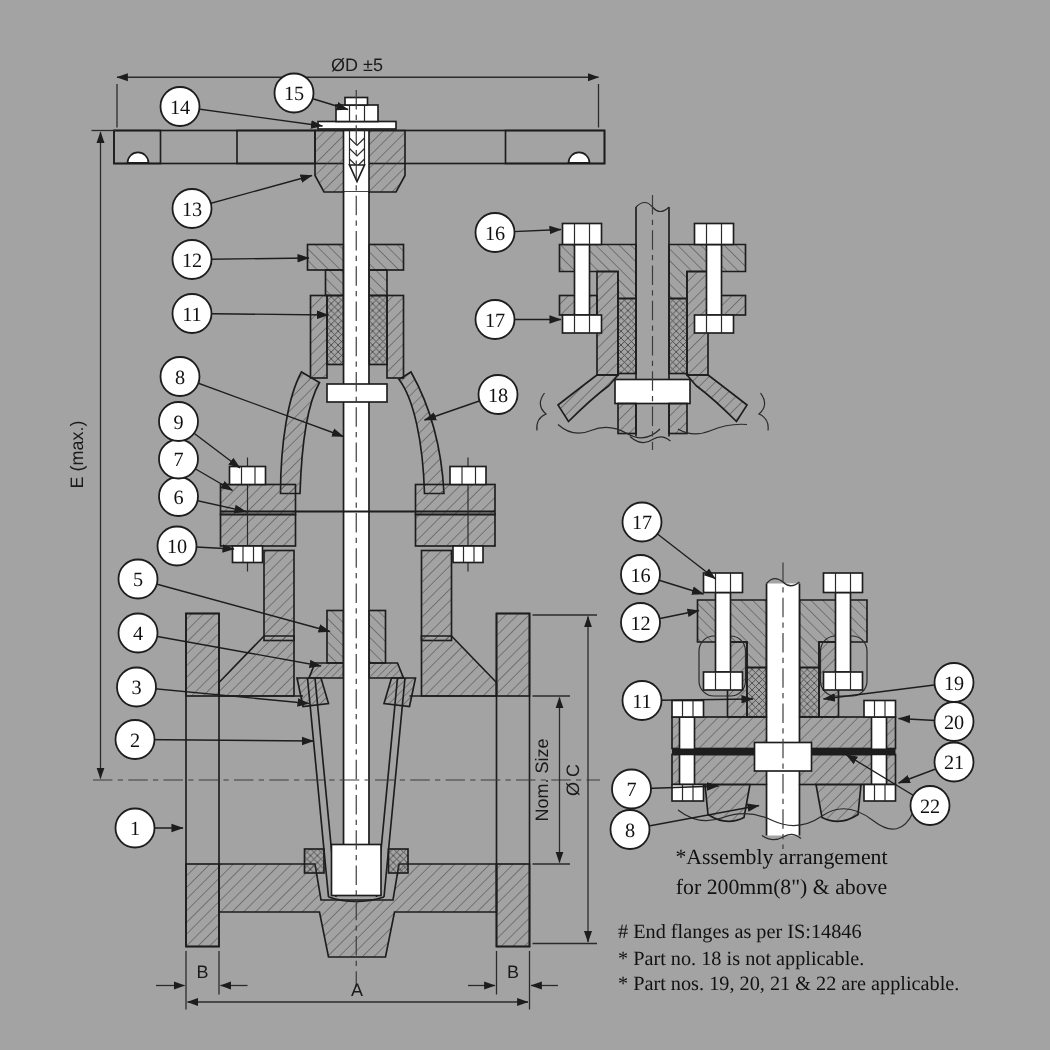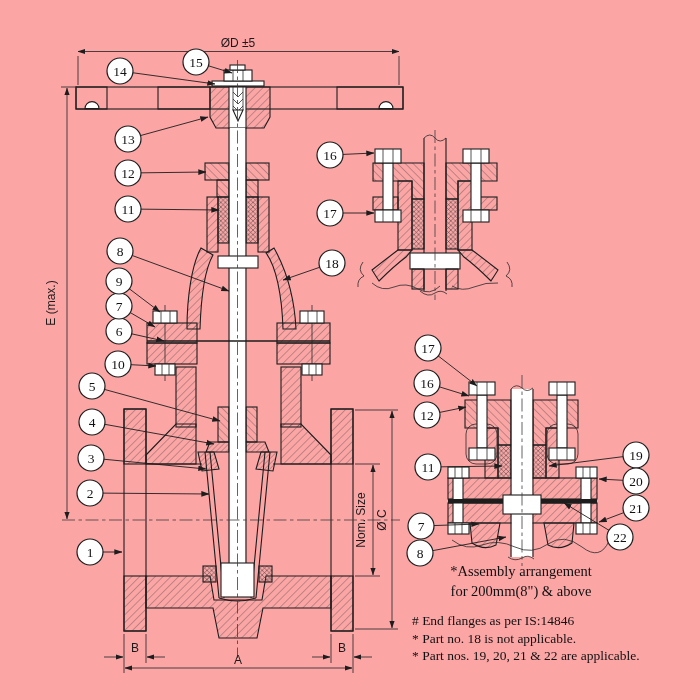--- a/index.html
+++ b/index.html
@@ -1,16 +1,16 @@
 <!DOCTYPE html>
 <html><head>
 <meta charset="utf-8">
 <style>
   html,body{margin:0;padding:0;background:#ffffff;}
-  .stage{width:700px;height:700px;position:relative;background:#fca5a5;}
+  .stage{width:700px;height:700px;position:relative;background:#a3a3a3;}
   svg{display:block;}
   .ol{fill:none;stroke:#1d1d1d;stroke-width:1.1;stroke-linejoin:miter;}
   .ob{stroke:#1d1d1d;stroke-width:1.1;stroke-linejoin:miter;}
   .thin{fill:none;stroke:#2a2a2a;stroke-width:0.8;}
   .cl{fill:none;stroke:#3c3c3c;stroke-width:0.8;stroke-dasharray:13 3.5 3.5 3.5;}
   .dim{fill:none;stroke:#2a2a2a;stroke-width:0.85;}
   .wf{fill:#ffffff;stroke:#1d1d1d;stroke-width:1.1;}
   .wfn{fill:#ffffff;stroke:none;}
   text.lbl{font-family:"Liberation Sans",sans-serif;font-size:12px;fill:#1a1a1a;}
   text.note{font-family:"Liberation Serif",serif;font-size:13.5px;fill:#111;}

